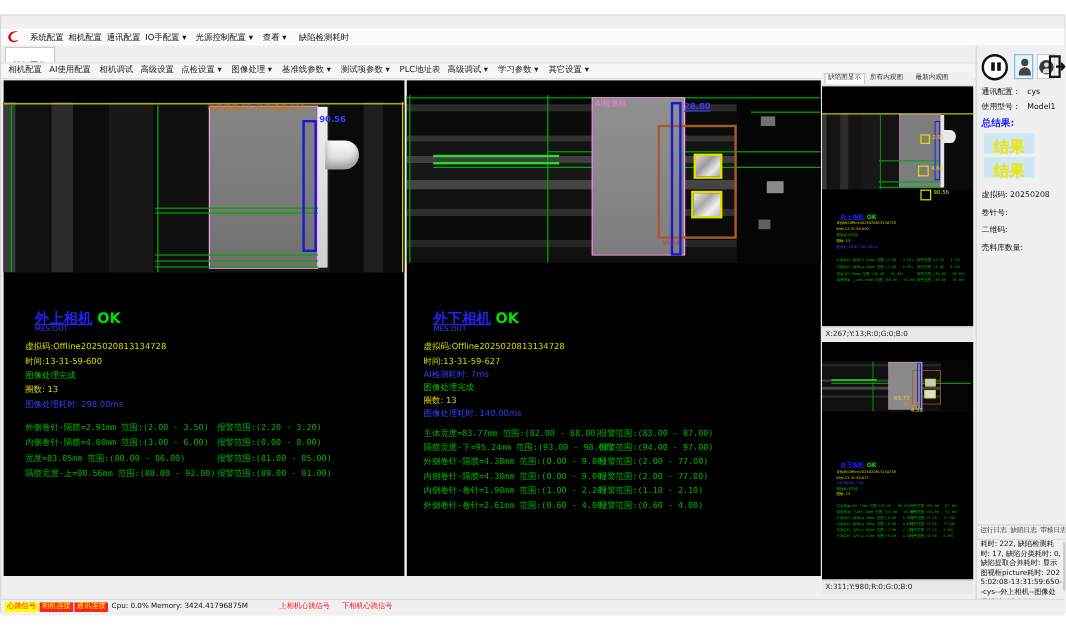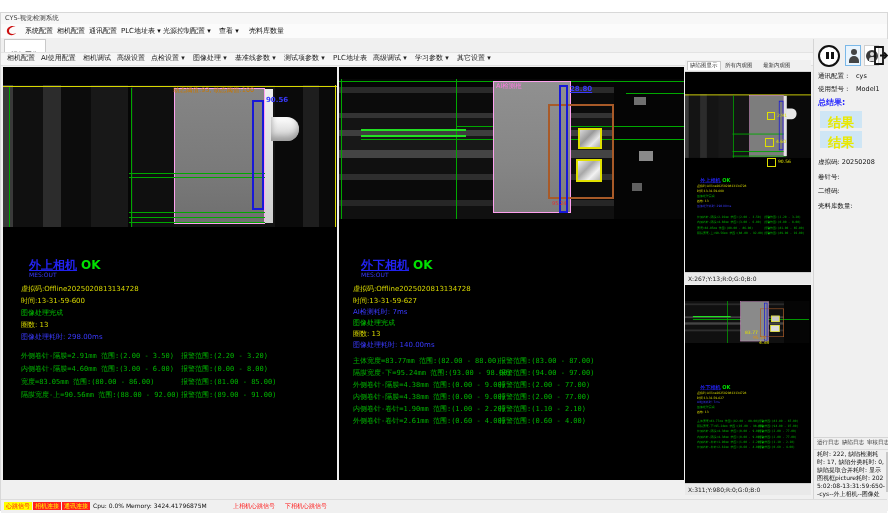--- a/index.html
+++ b/index.html
@@ -76,35 +76,32 @@
   .minitab{font-size:5.5px;color:#333;top:3px;}
   .minitab.sel{background:#fff;border:1px solid #c9c9c9;border-bottom:none;padding:1px 2px;top:1px;}
   .scalewrap{position:absolute;transform-origin:0 0;}
 </style>
 </head>
 <body>
 
 <div id="stage">
 <div id="appwin">
 
-  <div class="titlebar">
-    <span class="t titletext">CYS-视觉检测系统</span>
-  </div>
 
   <div class="menubar">
     <svg class="abs" style="left:4px;top:1px" width="14" height="12" viewBox="0 0 14 12">
       <path d="M11 2 C6 -1 1 3 2 7 C3 11 9 11 11 8 C8 10 4 9 4 6 C4 3 8 1 11 2 Z" fill="#cc1111"></path>
     </svg>
     <span class="t menuitem" style="left:24px">系统配置</span>
     <span class="t menuitem" style="left:56px">相机配置</span>
     <span class="t menuitem" style="left:88px">通讯配置</span>
-    <span class="t menuitem" style="left:120px">PLC地址表 ▾</span>
+    <span class="t menuitem" style="left:120px">IO手配置 ▾</span>
     <span class="t menuitem" style="left:162px">光源控制配置 ▾</span>
     <span class="t menuitem" style="left:218px">查看 ▾</span>
-    <span class="t menuitem" style="left:248px">壳料库数量</span>
+    <span class="t menuitem" style="left:248px">缺陷检测耗时</span>
   </div>
 
   <div class="tabrow">
     <div class="runtab">
       <span>运行图像</span>
     </div>
   </div>
 
   <div class="toolrow">
     <span class="t toolitem" style="left:6px">相机配置</span>

